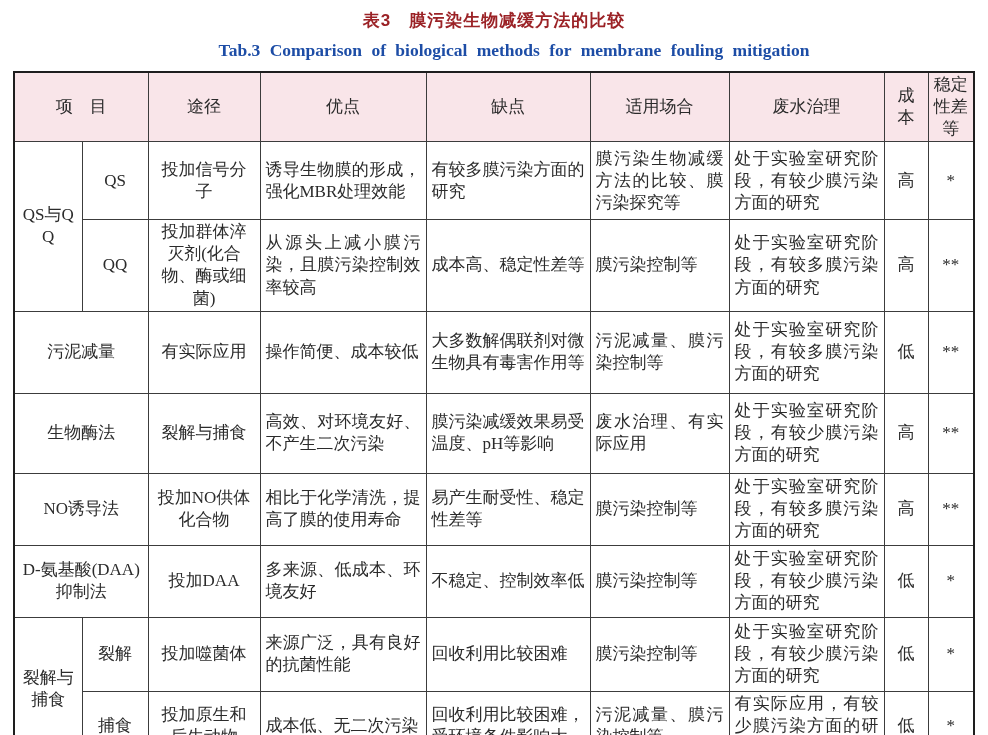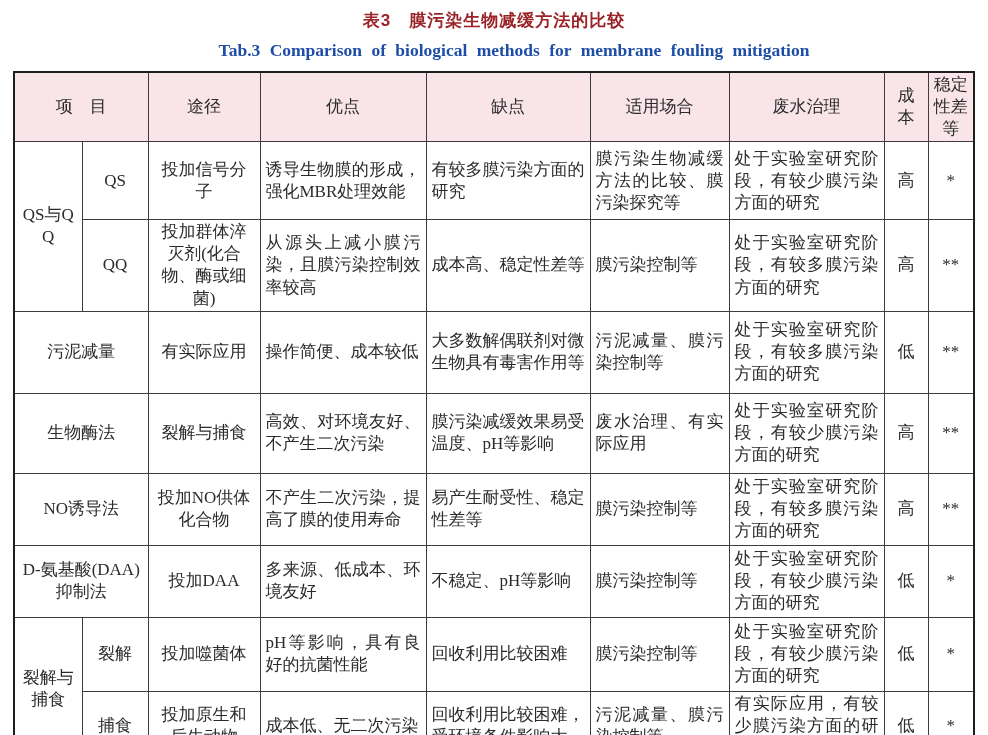--- a/index.html
+++ b/index.html
@@ -122,42 +122,42 @@
       <td class="j">高效、对环境友好、不产生二次污染</td>
       <td class="j">膜污染减缓效果易受温度、pH等影响</td>
       <td class="j">废水治理、有实际应用</td>
       <td class="j">处于实验室研究阶段，有较少膜污染方面的研究</td>
       <td class="c">高</td>
       <td class="c">**</td>
     </tr>
     <tr style="height:72px">
       <td colspan="2" class="c">NO诱导法</td>
       <td class="c">投加NO供体化合物</td>
-      <td class="j">不产生二次污染，提高了膜的使用寿命</td>
+      <td class="j">相比于化学清洗，提高了膜的使用寿命</td>
       <td class="j">易产生耐受性、稳定性差等</td>
       <td class="j">膜污染控制等</td>
       <td class="j">处于实验室研究阶段，有较多膜污染方面的研究</td>
       <td class="c">高</td>
       <td class="c">**</td>
     </tr>
     <tr style="height:72px">
       <td colspan="2" class="c">D-氨基酸(DAA)抑制法</td>
       <td class="c">投加DAA</td>
       <td class="j">多来源、低成本、环境友好</td>
-      <td class="j">不稳定、pH等影响</td>
+      <td class="j">不稳定、控制效率低</td>
       <td class="j">膜污染控制等</td>
       <td class="j">处于实验室研究阶段，有较少膜污染方面的研究</td>
       <td class="c">低</td>
       <td class="c">*</td>
     </tr>
     <tr style="height:74px">
       <td rowspan="2" class="c">裂解与捕食</td>
       <td class="c">裂解</td>
       <td class="c">投加噬菌体</td>
-      <td class="j">pH等影响，具有良好的抗菌性能</td>
+      <td class="j">来源广泛，具有良好的抗菌性能</td>
       <td class="j">回收利用比较困难</td>
       <td class="j">膜污染控制等</td>
       <td class="j">处于实验室研究阶段，有较少膜污染方面的研究</td>
       <td class="c">低</td>
       <td class="c">*</td>
     </tr>
     <tr style="height:50px">
       <td class="c">捕食</td>
       <td class="c">投加原生和后生动物</td>
       <td class="j">成本低、无二次污染</td>

